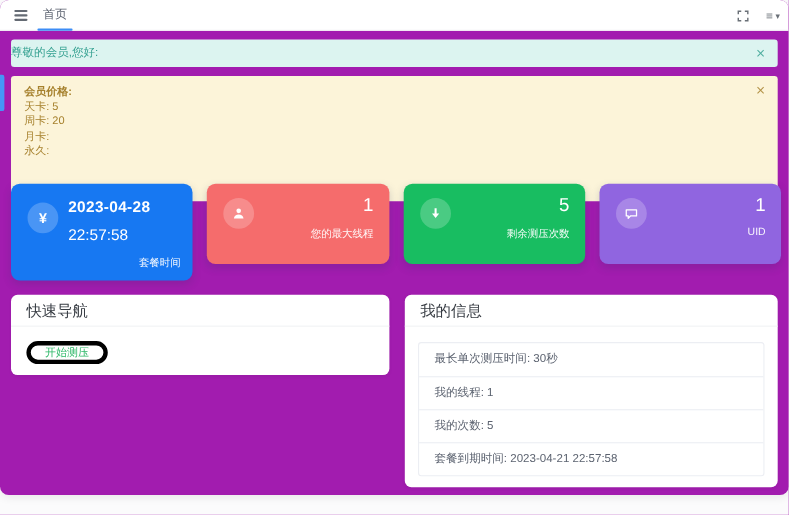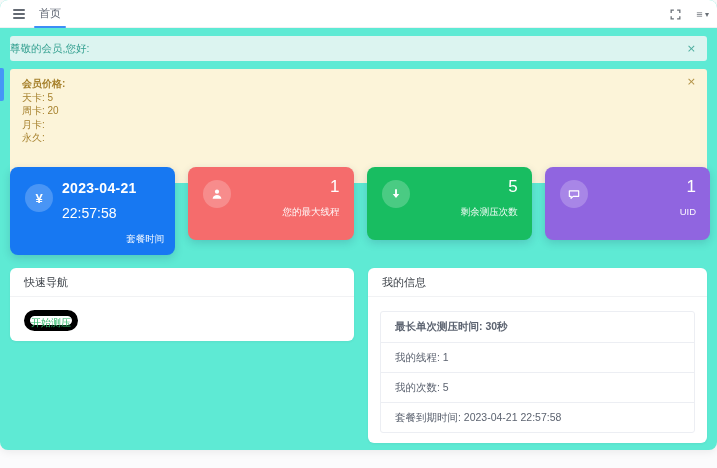--- a/index.html
+++ b/index.html
@@ -5,21 +5,21 @@
   * { box-sizing: border-box; margin: 0; padding: 0; }
   html,body { width: 717px; height: 468px; }
   body {
     font-family: "Liberation Sans", "DejaVu Sans", sans-serif;
     background: #fbfbfc;
     position: relative;
     overflow: hidden;
   }
   .app {
     position: absolute; left: 0; top: 0; width: 717px; height: 450px;
-    background: #5eead4; border-radius: 8px; overflow: hidden;
+    background: #a21caf; border-radius: 8px; overflow: hidden;
     box-shadow: 0 2px 8px rgba(0,0,0,.07);
   }
   
   .topbar {
     position: absolute; left: 0; top: 0; right: 0; height: 28px;
     background: #ffffff; border-bottom: 1px solid #f0f1f3;
   }
   .hamburger { position: absolute; left: 13px; top: 9px; width: 12px; height: 10px; cursor: pointer; }
   .hamburger i { display: block; height: 2px; background: #646a73; margin-bottom: 2px; border-radius: 1px; }
   .tab {
@@ -61,34 +61,34 @@
   .card .big-val { position: absolute; right: 14px; top: 10px; font-size: 17px; font-weight: 500; }
   .card .c-label { position: absolute; right: 14px; top: 39px; font-size: 9.5px; opacity: .95; }
   .card .date-line { position: absolute; left: 52px; top: 13px; font-size: 14px; font-weight: 600; letter-spacing: .3px; }
   .card .time-line { position: absolute; left: 52px; top: 38px; font-size: 14px; font-weight: 500; }
   .card .corner-label { position: absolute; right: 11px; bottom: 9px; font-size: 9.5px; opacity: .95; }
   
   .panel { position: absolute; top: 268px; background: #fff; border-radius: 6px; box-shadow: 0 1px 3px rgba(0,0,0,.05); }
   .panel-left { left: 10px; width: 344px; height: 73px; }
   .panel-right { left: 368px; width: 339px; height: 175px; }
   .phead {
-    height: 29px; line-height: 29px; padding: 0 14px; font-size: 11px; color: #373c43;
+    height: 29px; line-height: 29px; padding: 0 14px; font-size: 14px; color: #373c43;
     border-bottom: 1px solid #f1f2f4;
   }
   .start-btn {
-    margin: 13px 14px; height: 21px; padding: 0 1px; font-size: 10px;
-    color: #2eb868; background: #fff; border: 6px solid #000000; border-radius: 999px;
+    margin: 13px 14px; height: 21px; padding: 0 13px; font-size: 10px;
+    color: #2eb868; background: #fff; border: 4px solid #000000; border-radius: 999px;
     cursor: pointer; font-family: inherit;
   }
   .info-list { list-style: none; margin: 14px 12px 12px 12px; border: 1px solid #eceef3; border-radius: 3px; }
   .info-list li {
     height: 30px; line-height: 29px; padding: 0 14px; font-size: 10.5px; color: #5c6370;
     border-top: 1px solid #eceef3;
   }
-  .info-list li:first-child { border-top: none; font-weight: bold; }
+  .info-list li:first-child { border-top: none; }
 </style>
 </head>
 <body>
 
 <div class="app">
 
   <div class="topbar">
     <div class="hamburger">
         <i></i>
         <i></i>
@@ -128,21 +128,21 @@
     <div>永久:</div>
     <span class="close">×</span>
   </div>
 
   <div class="cards">
 
     <div class="card tall" style="background-color: rgb(23, 120, 242);">
       <div class="icon-circle">
         <span class="yen">¥</span>
       </div>
-      <div class="date-line">2023-04-21</div>
+      <div class="date-line">2023-04-28</div>
       <div class="time-line">22:57:58</div>
       <div class="corner-label">套餐时间</div>
     </div>
 
     <div class="card" style="background-color: rgb(245, 108, 108);">
       <div class="icon-circle">
         <svg viewBox="0 0 24 24">
             <circle cx="12" cy="8" r="3.6" fill="#fff"></circle>
             <path d="M4.5 20c.4-4.2 3.7-6.4 7.5-6.4s7.1 2.2 7.5 6.4z" fill="#fff"></path>
           </svg>

